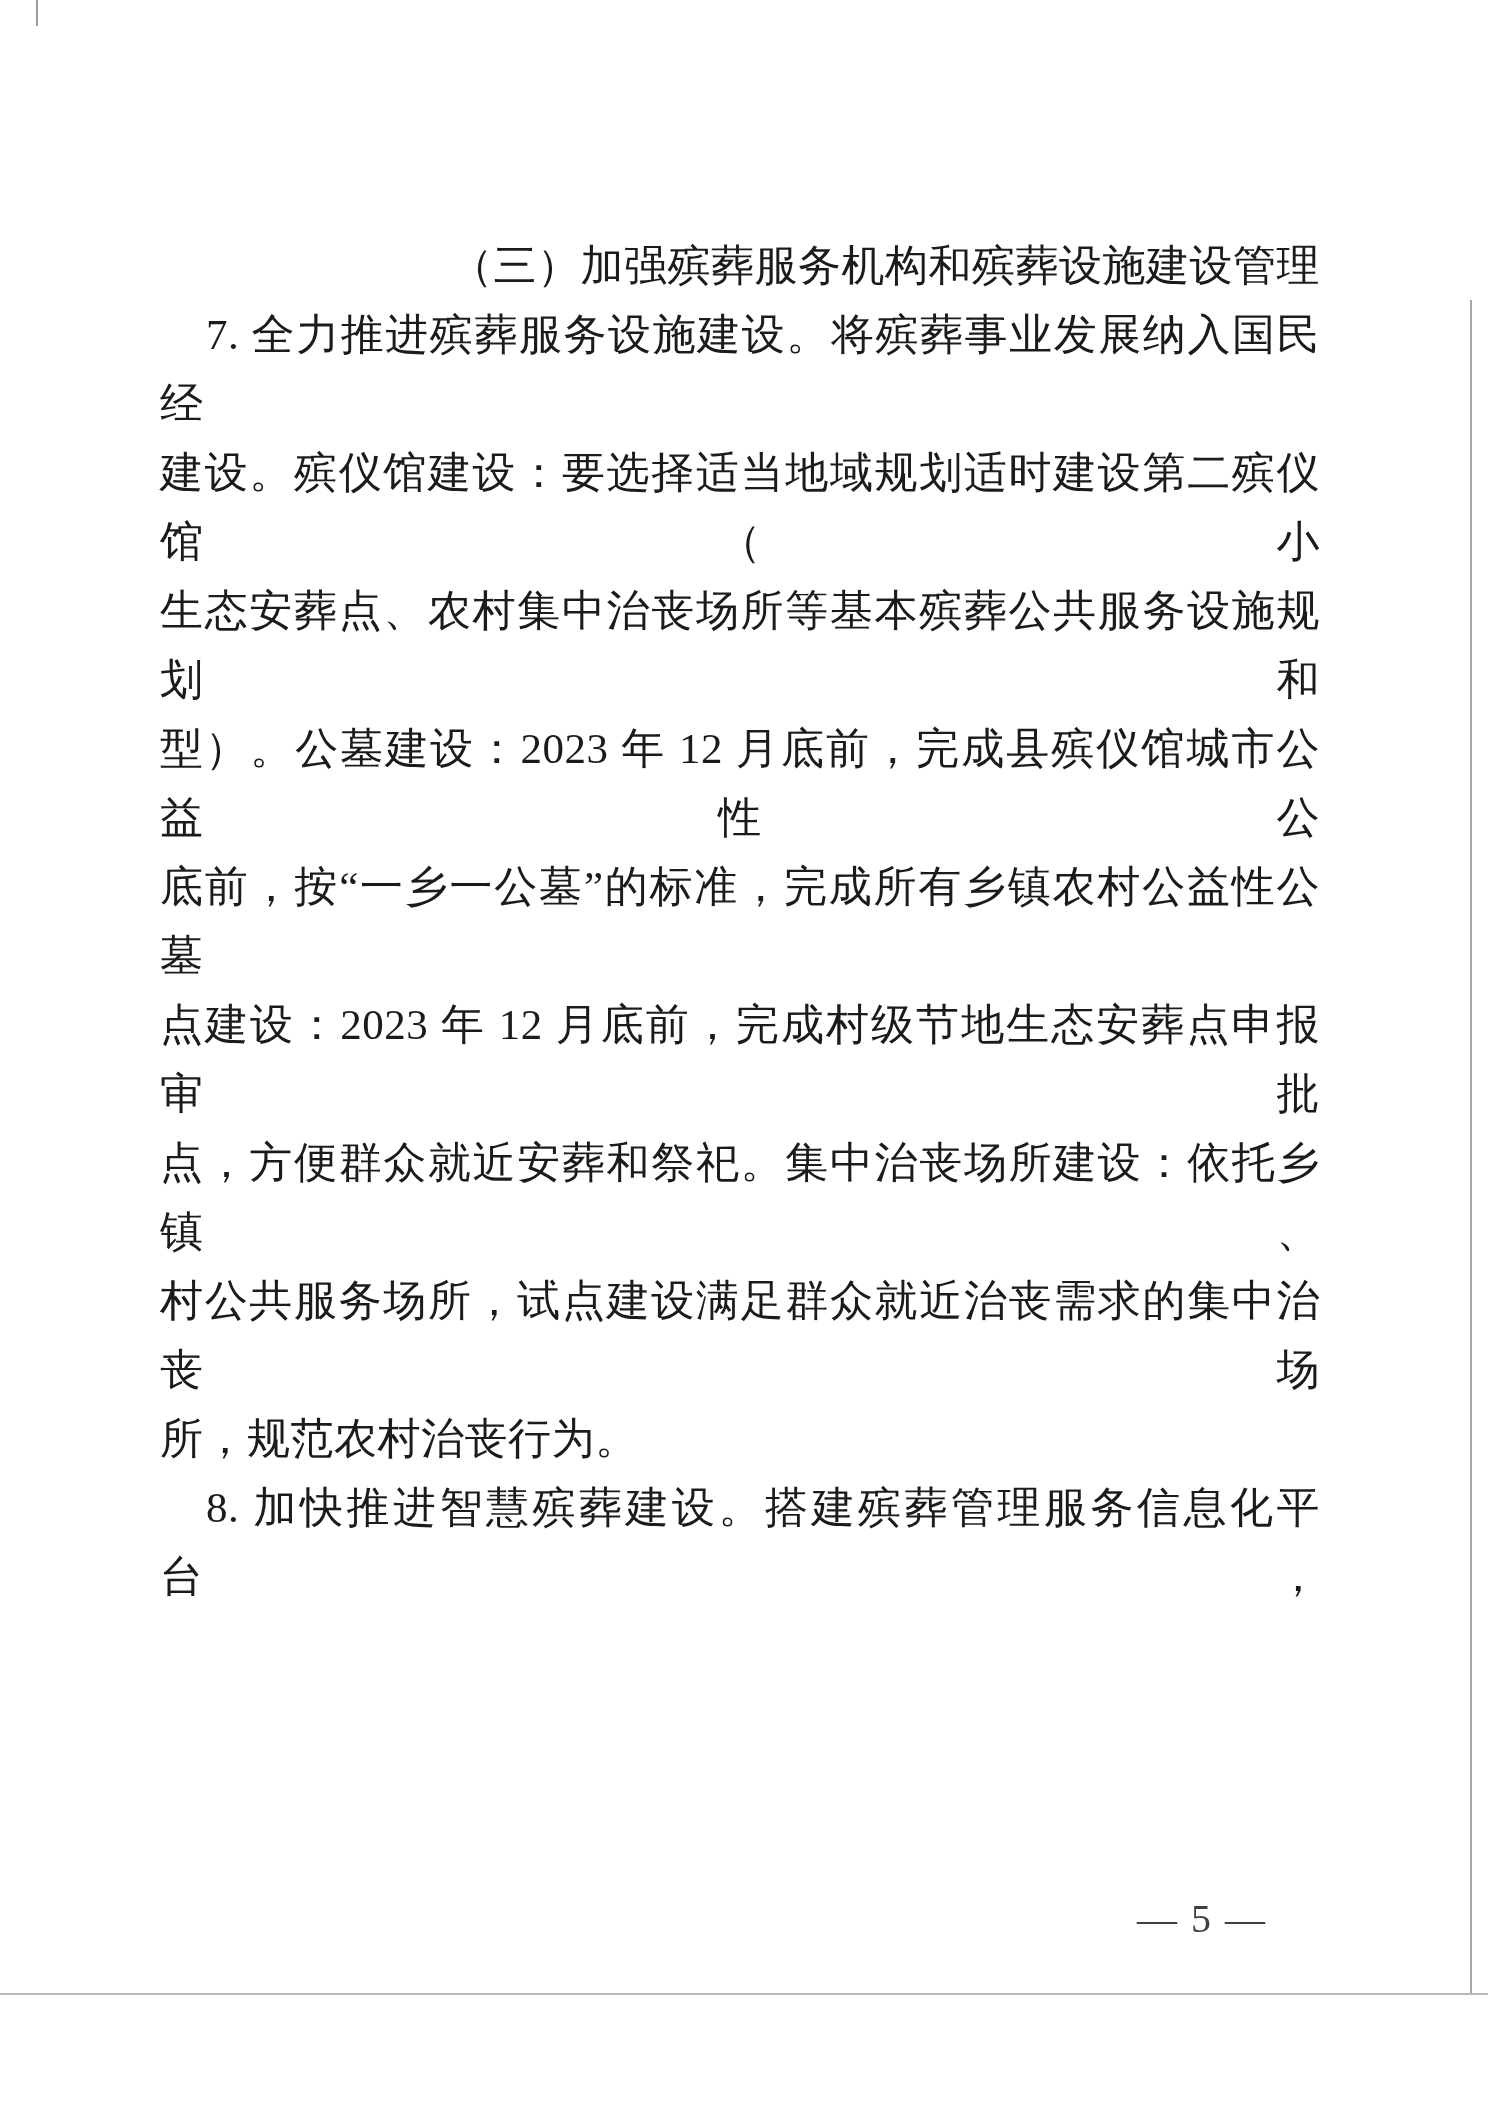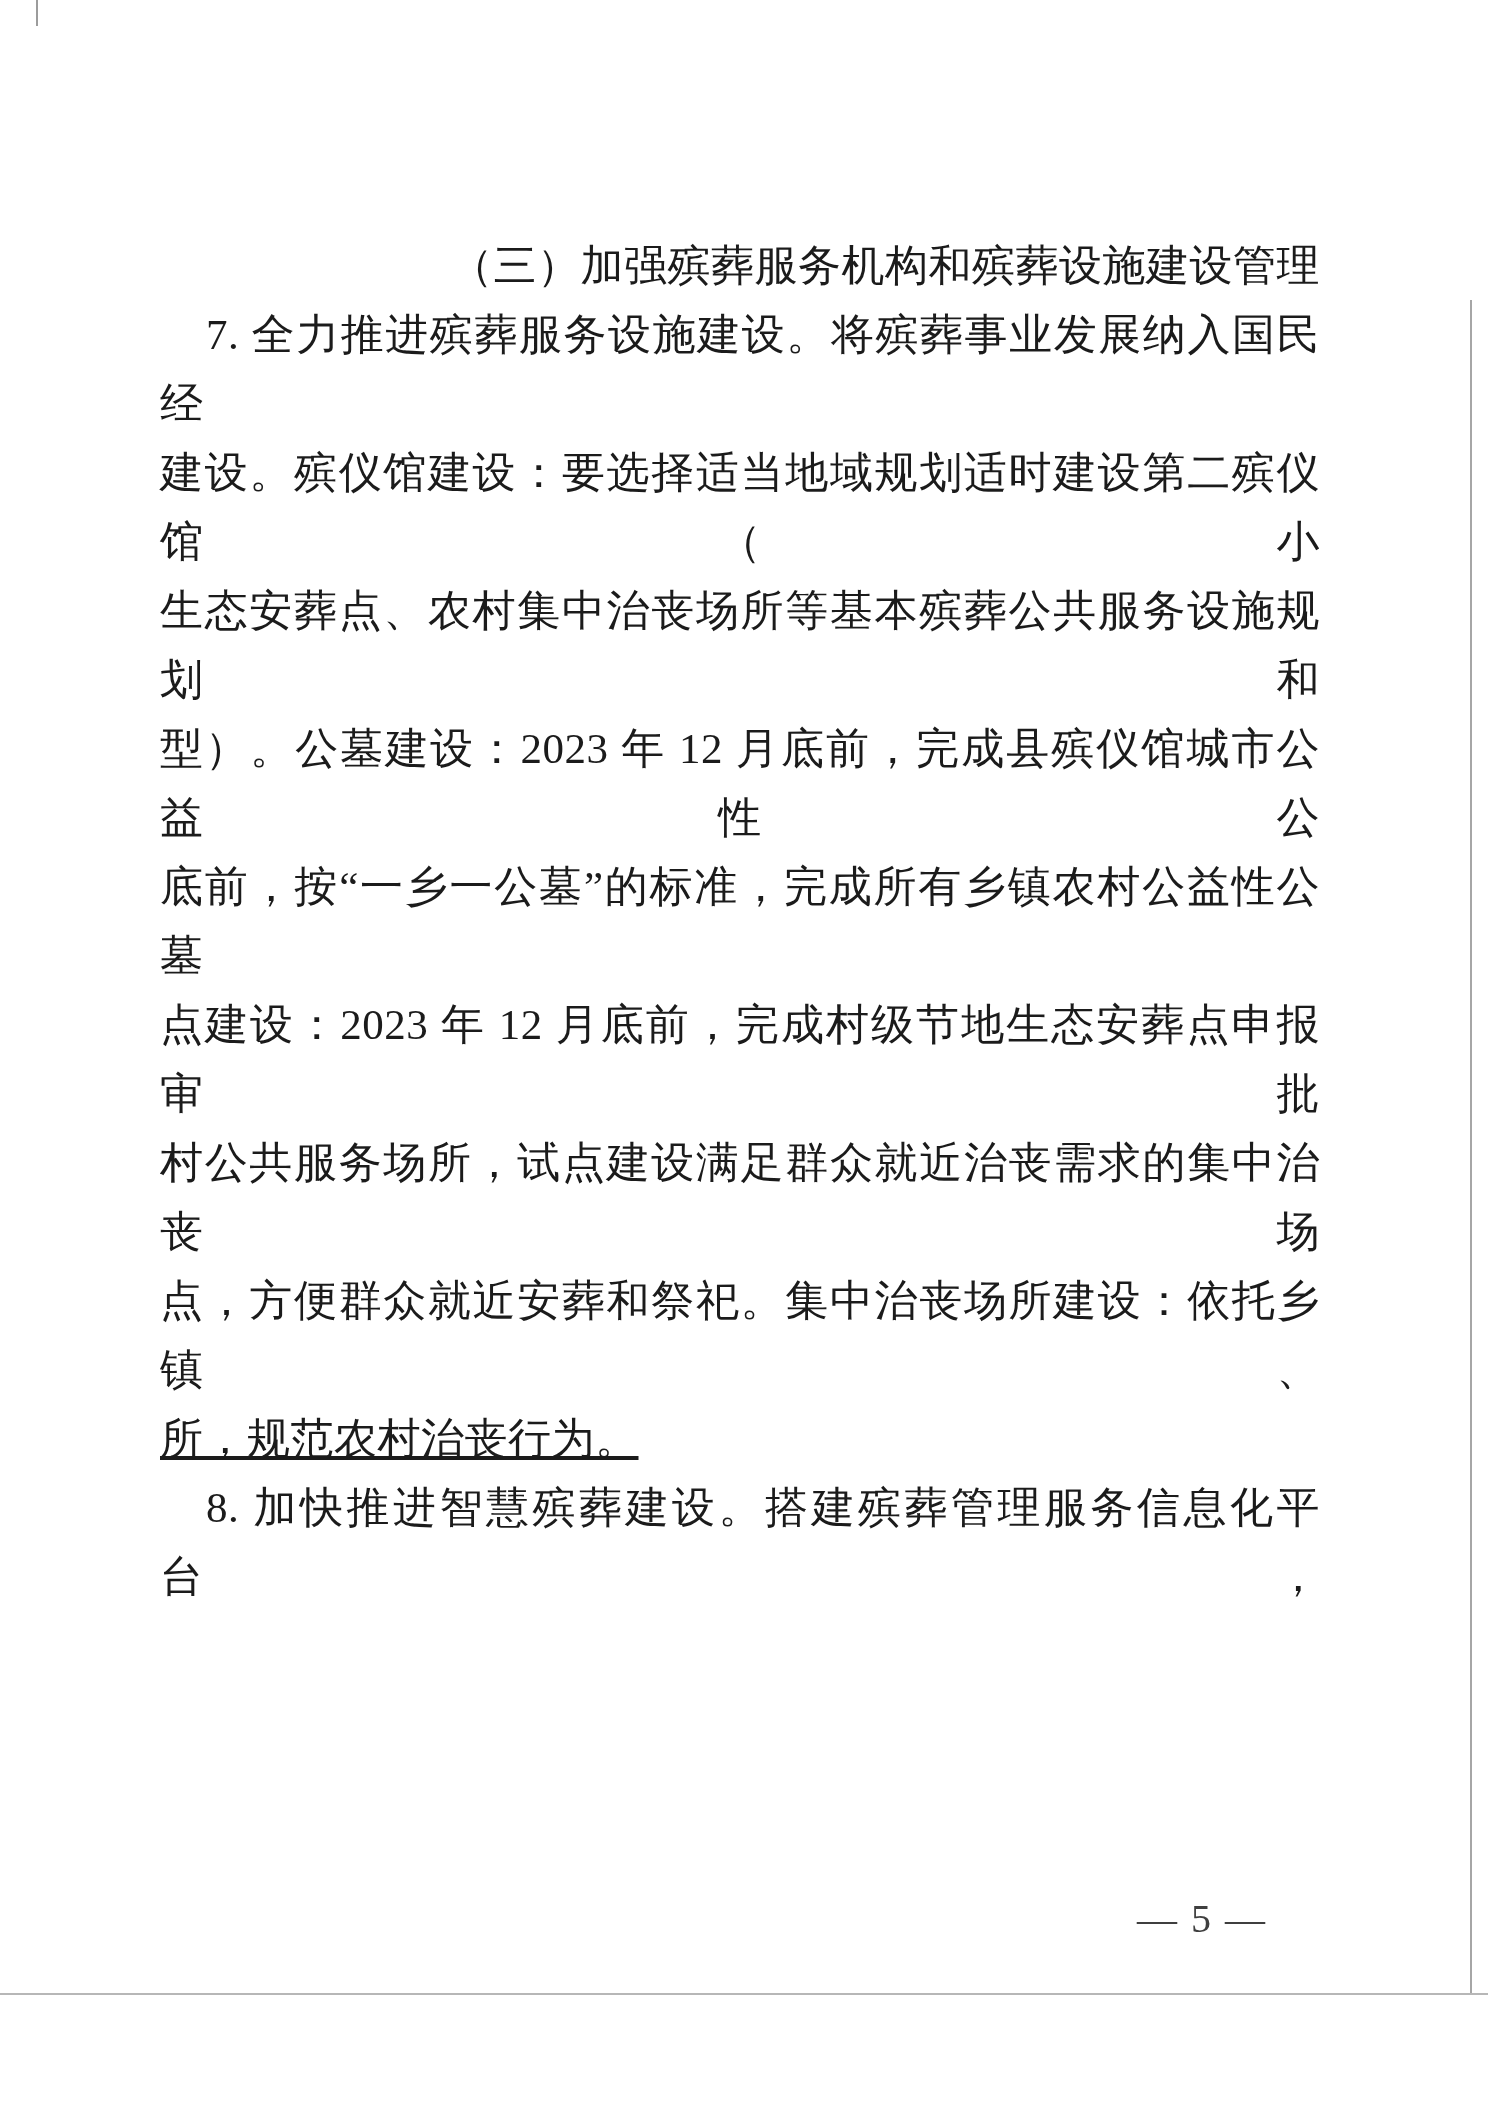--- a/index.html
+++ b/index.html
@@ -31,21 +31,20 @@
   .line {
     text-align: justify;
     text-align-last: justify;
   }
   .line.first {
     text-indent: 46px;
   }
   .line.end {
     text-align: left;
     text-align-last: left;
-    text-decoration: underline;
   }
   .page-number {
     position: absolute;
     top: 1897px;
     right: 221px;
     font-size: 40px;
     line-height: 44px;
     color: #3f3f3f;
     letter-spacing: 2px;
   }
@@ -79,22 +78,22 @@
 
 <div class="content">
   <div class="heading">（三）加强殡葬服务机构和殡葬设施建设管理</div>
 
   <div class="line first">7. 全力推进殡葬服务设施建设。将殡葬事业发展纳入国民经</div>
   <div class="line">建设。殡仪馆建设：要选择适当地域规划适时建设第二殡仪馆（小</div>
   <div class="line">生态安葬点、农村集中治丧场所等基本殡葬公共服务设施规划和</div>
   <div class="line">型）。公墓建设：2023 年 12 月底前，完成县殡仪馆城市公益性公</div>
   <div class="line">底前，按“一乡一公墓”的标准，完成所有乡镇农村公益性公墓</div>
   <div class="line">点建设：2023 年 12 月底前，完成村级节地生态安葬点申报审批</div>
+  <div class="line">点，方便群众就近安葬和祭祀。集中治丧场所建设：依托乡镇、</div>
   <div class="line">村公共服务场所，试点建设满足群众就近治丧需求的集中治丧场</div>
-  <div class="line">点，方便群众就近安葬和祭祀。集中治丧场所建设：依托乡镇、</div>
   <div class="line end">所，规范农村治丧行为。</div>
 
   <div class="line first">8. 加快推进智慧殡葬建设。搭建殡葬管理服务信息化平台，</div>
 
 </div>
 
 <div class="page-number">— 5 —</div>
 
 <div class="scan-edge-right"></div>
 <div class="scan-edge-bottom"></div>

